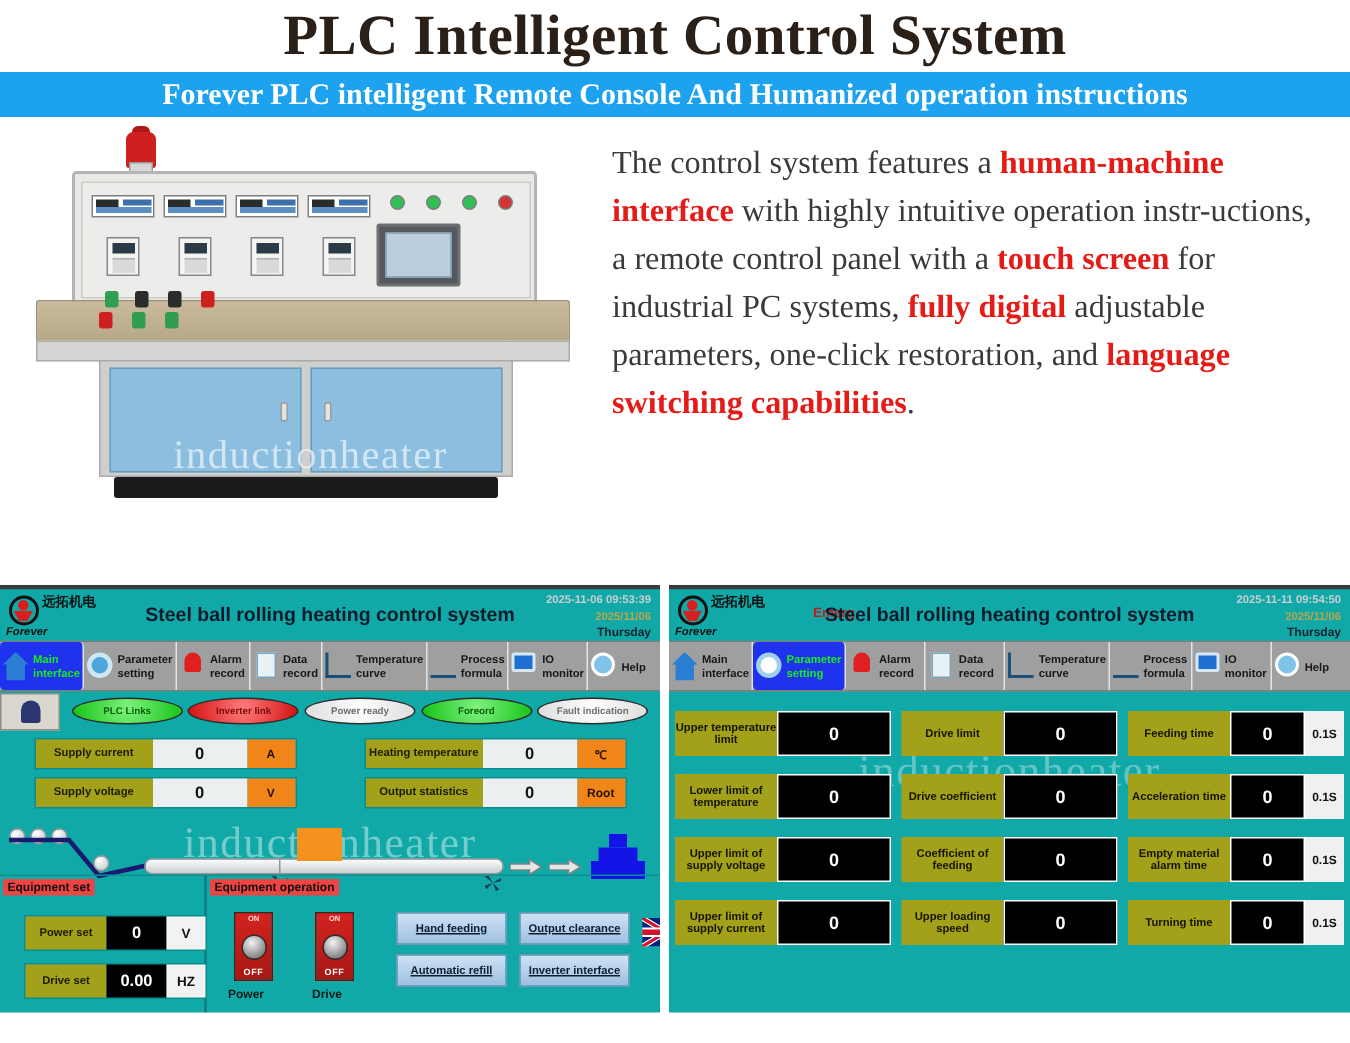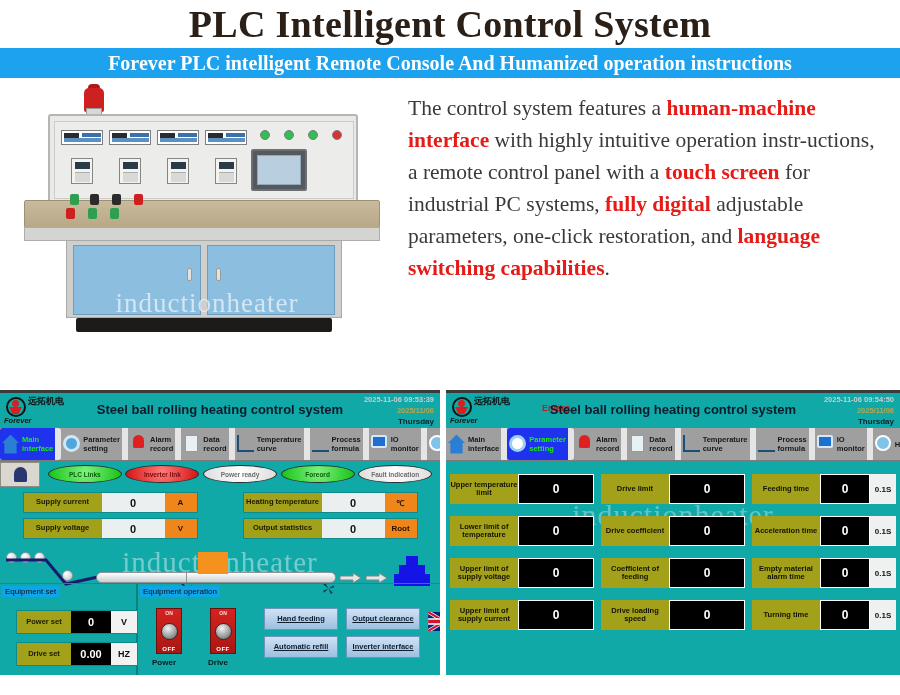--- a/index.html
+++ b/index.html
@@ -86,21 +86,21 @@
   .logo-cn { position:absolute; left:24px; top:0px; font-size:9px; color:#111; font-weight:700; line-height:11px; }
   .logo-fv { position:absolute; left:0px; top:20px; font-size:7.5px; font-style:italic; color:#111; font-weight:700; }
   .emerg { position:absolute; left:96px; top:10px; font-size:9px; font-weight:700; color:#c41c1c; }
   .scr-title { position:absolute; width:100%; top:9px; text-align:center; font-size:13px; font-weight:700; color:#0b1b2b; }
   .scr-time { position:absolute; right:6px; top:1px; text-align:right; line-height:11px; }
   .scr-time .t1 { font-size:7.5px; color:#c8cfd1; font-weight:700; }
   .scr-time .t2 { font-size:7.5px; color:#b9a64a; font-weight:700; }
   .scr-time .t3 { font-size:8px; color:#11202b; font-weight:700; }
 
   .navbar { display:flex; width:100%; height:34px; background:#9f9f9f; border-top:1px solid #7b7b7b; border-bottom:1px solid #7b7b7b; }
-  .nav-item { flex:1; display:flex; align-items:center; gap:3px; padding:0 2px; border-right:6px solid #e5e5e5; position:relative; }
+  .nav-item { flex:1; display:flex; align-items:center; gap:3px; padding:0 2px; border-right:1px solid #e5e5e5; position:relative; }
   .nav-item:last-child { border-right:none; }
   .nav-item .ico { width:17px; height:19px; flex:0 0 17px; position:relative; }
   .nav-item .lbl { font-size:7.5px; font-weight:700; color:#15181a; line-height:9px; }
   .nav-item.active { background:#1f33ee; border-radius:3px; }
   .nav-item.active .lbl { color:#19ee19; }
 
   .ico-home { background:#2a7fd4; clip-path: polygon(50% 0,100% 45%,86% 45%,86% 100%,14% 100%,14% 45%,0 45%); }
   .ico-gear { width:17px;height:17px;border-radius:50%;background:#4fa6dd; border:3px solid #cfe7f5; }
   .ico-gear.on { background:#ffffff; border-color:#9fd0ee; }
   .ico-bell { width:11px;height:13px;background:#e02020;border-radius:6px 6px 2px 2px;margin-left:3px; }
@@ -147,21 +147,21 @@
   .fan { position:absolute; width:13px; height:13px; color:#123; }
   .heat { position:absolute; left:198px; top:8px; width:30px; height:22px; background:#f5921e; }
   .arrow { position:absolute; width:22px; height:12px; }
   .bin { position:absolute; left:394px; top:12px; width:36px; height:30px; }
   .bin i { position:absolute; background:#1414e6; display:block; }
 
   
   .bottom { position:absolute; left:0; bottom:0; width:100%; height:92px; border-top:1px solid #0d8f8f; display:flex; }
   .eq-set { width:138px; height:100%; position:relative; border-right:2px solid #0b8282; }
   .eq-op { flex:1; height:100%; position:relative; }
-  .tag { position:absolute; left:2px; top:2px; background:#0ea5e9; color:#111; font-size:8px; font-weight:400;
+  .tag { position:absolute; left:2px; top:2px; background:#ef4444; color:#111; font-size:8px; font-weight:700;
          padding:1px 3px; line-height:9px; }
   .set-row { display:flex; height:24px; width:122px; margin-left:8px; border:1px solid #0f8a8a; }
   .set-row .s-lbl { width:54px; background:#a3a019; color:#1b1b00; font-size:7.5px; font-weight:700;
                     display:flex; align-items:center; justify-content:center; text-align:center; line-height:8.5px; }
   .set-row .s-val { flex:1; background:#000; color:#fff; font-size:11px; font-weight:700;
                     display:flex; align-items:center; justify-content:center; }
   .set-row .s-unit { width:26px; background:#f2f2f2; color:#111; font-size:9px; font-weight:700;
                      display:flex; align-items:center; justify-content:center; }
 
   .rot { position:absolute; width:26px; height:46px; background: linear-gradient(#d4231f,#a71714);
@@ -492,21 +492,21 @@
         <div class="logo">
           <div class="logo-circle"></div>
           <div class="logo-fig"></div>
           <div class="logo-body"></div>
           <div class="logo-cn">远拓机电</div>
           <div class="logo-fv">Forever</div>
         </div>
         <div class="emerg">Emerg</div>
         <div class="scr-title">Steel ball rolling heating control system</div>
         <div class="scr-time">
-          <div class="t1">2025-11-06 09:54:50</div>
+          <div class="t1">2025-11-11 09:54:50</div>
           <div class="t2">2025/11/06</div>
           <div class="t3">Thursday</div>
         </div>
       </div>
 
       <div class="navbar">
         <div class="nav-item">
           <div class="ico">
               <div class="ico-home sq"></div>
             </div>
@@ -607,21 +607,21 @@
             <div class="p-unit">0.1S</div>
           </div>
         </div>
 
         <div class="p-row">
           <div class="p-cell">
             <div class="p-lbl">Upper limit of supply current</div>
             <div class="p-val">0</div>
           </div>
           <div class="p-cell">
-            <div class="p-lbl">Drive loading speed</div>
+            <div class="p-lbl">Upper loading speed</div>
             <div class="p-val">0</div>
           </div>
           <div class="p-cell">
             <div class="p-lbl">Turning time</div>
             <div class="p-val">0</div>
             <div class="p-unit">0.1S</div>
           </div>
         </div>
 
       </div>

